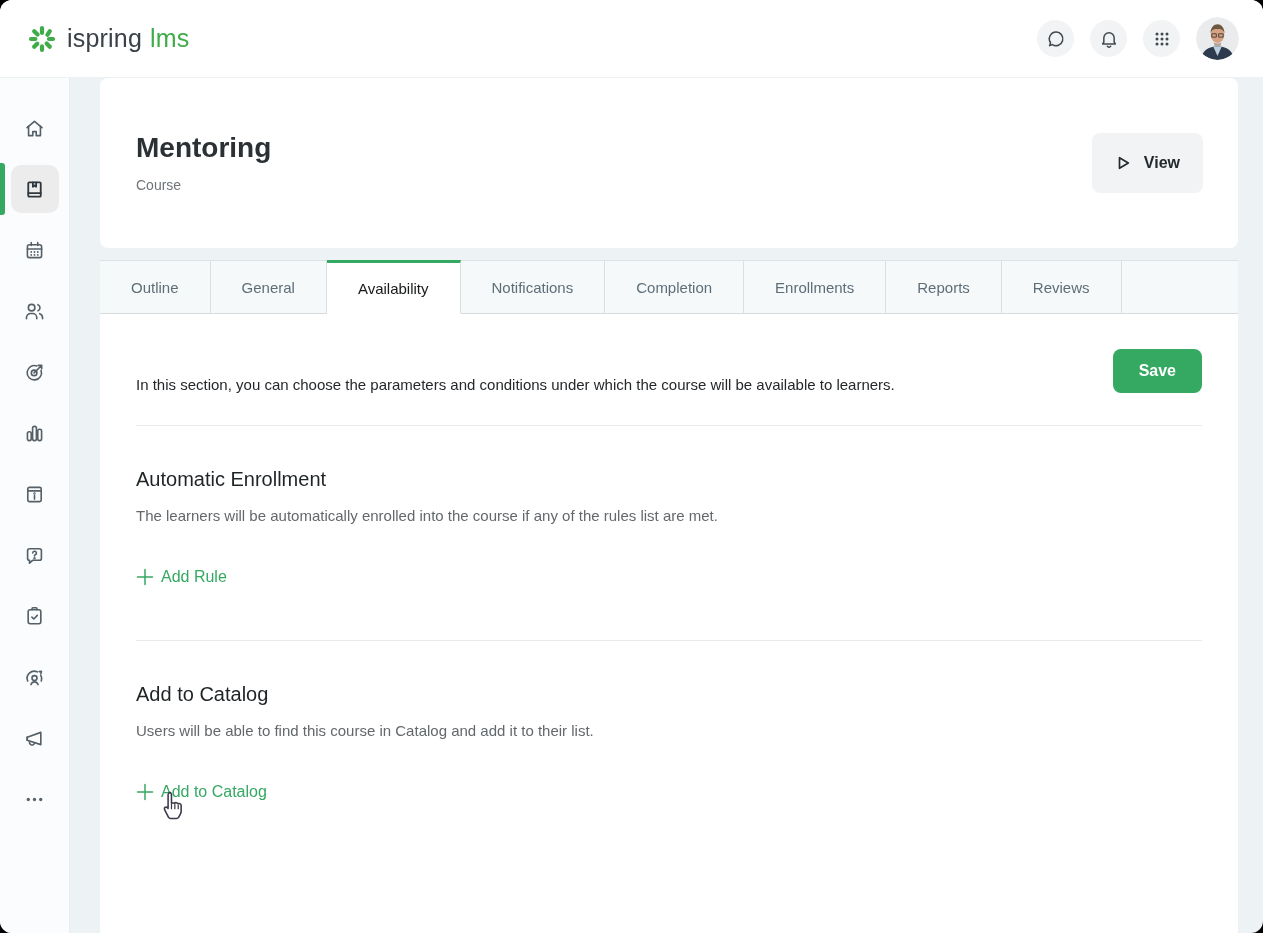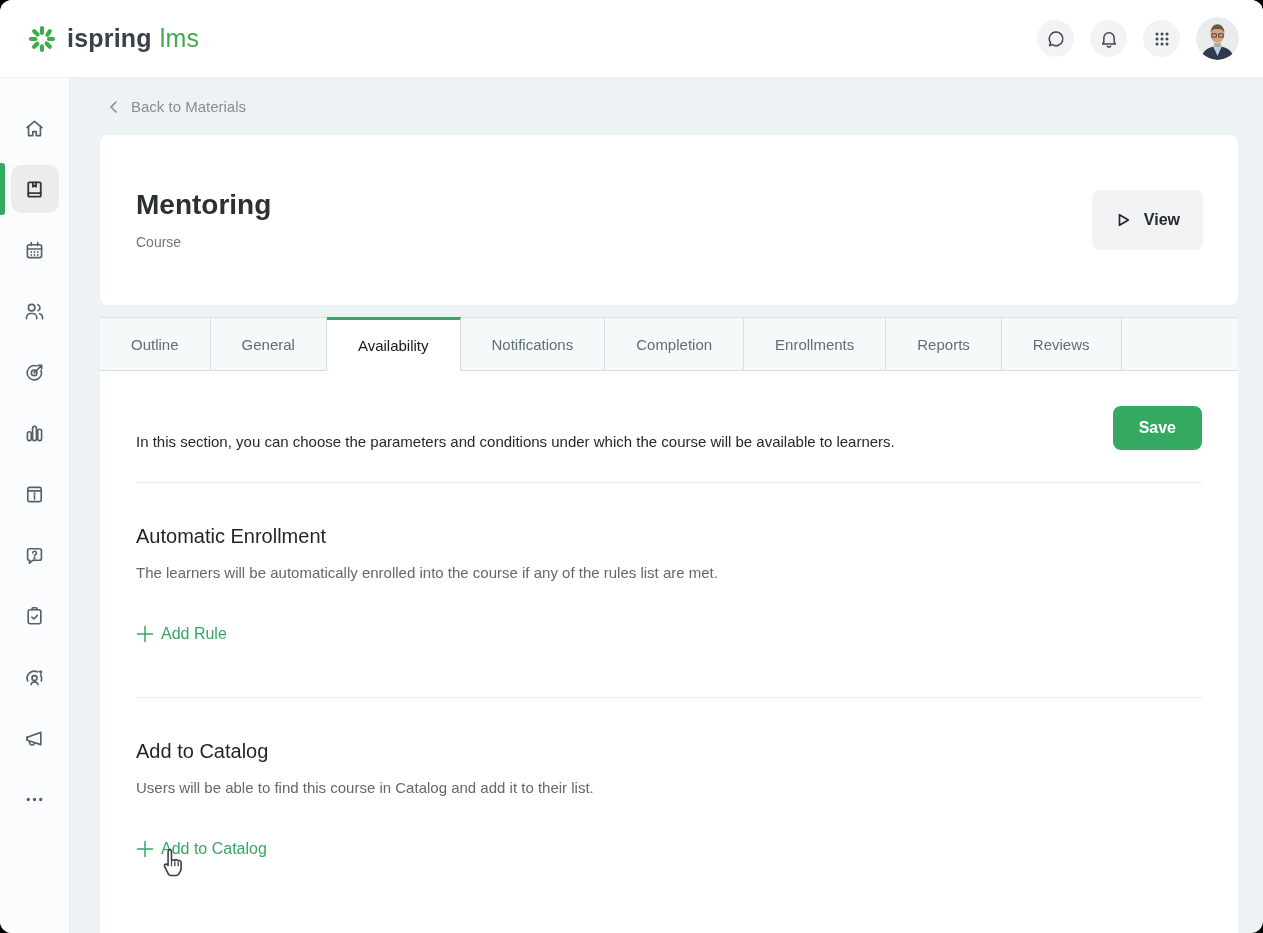--- a/index.html
+++ b/index.html
@@ -4,21 +4,21 @@
 <style>
   html,body{margin:0;padding:0;background:#000;font-family:"Liberation Sans","DejaVu Sans",sans-serif;}
   *{box-sizing:border-box;}
   .window{width:1263px;height:933px;border-radius:12px;overflow:hidden;background:#edf2f4;display:flex;flex-direction:column;position:relative;}
 
   
   .topbar{height:78px;flex:none;background:#fff;display:flex;align-items:center;padding:0 24px 0 28px;border-bottom:1px solid #eef1f2;}
   .logo{display:flex;align-items:center;gap:11px;}
   .logo-burst{width:28px;height:28px;color:var(--logo-green,#3fab49);}
   .logo-text{font-size:25px;letter-spacing:.2px;display:flex;align-items:baseline;gap:8px;}
-  .logo-brand{font-weight:700;color:#3a4149;}
+  .logo-brand{font-weight:400;color:#3a4149;}
   .logo-product{font-weight:400;color:var(--logo-green,#3fab49);}
   .topbar-right{margin-left:auto;display:flex;align-items:center;gap:16px;}
   .icon-circle{width:37px;height:37px;border-radius:50%;background:#f1f3f4;display:flex;align-items:center;justify-content:center;color:#41484f;cursor:pointer;border:none;}
   .icon-circle svg{width:20px;height:20px;}
   .avatar{width:43px;height:43px;border-radius:50%;overflow:hidden;flex:none;cursor:pointer;}
 
   
   .app-body{flex:1;display:flex;min-height:0;}
   .sidebar{width:70px;flex:none;background:#fbfcfd;border-right:1px solid #e8ecee;display:flex;flex-direction:column;align-items:center;padding-top:26px;gap:13px;position:relative;}
   .nav-item{width:48px;height:48px;border-radius:10px;display:flex;align-items:center;justify-content:center;color:#556068;position:relative;cursor:pointer;flex:none;}
@@ -253,28 +253,20 @@
             <circle cx="5.5" cy="12" r="1.7"></circle>
               <circle cx="12" cy="12" r="1.7"></circle>
               <circle cx="18.5" cy="12" r="1.7"></circle>
           </svg>
         </span>
       </div>
     </nav>
 
     <div class="main">
 
-      <div class="back-row">
-        <span style="display:flex;">
-          <svg viewBox="0 0 12 12" fill="none" stroke="#868e94" stroke-width="1.6" stroke-linecap="round" stroke-linejoin="round">
-            <path d="M8 1 3 6l5 5"></path>
-          </svg>
-        </span>
-        <span>Back to Materials</span>
-      </div>
 
       <section class="course-card">
         <div>
           <h1 class="course-title">Mentoring</h1>
           <div class="course-type">Course</div>
         </div>
         <button class="view-btn">
           <span style="display:flex;">
             <svg viewBox="0 0 16 16" fill="none" stroke="currentColor" stroke-width="1.7" stroke-linejoin="round">
               <path d="M4.5 2.7v10.6L13.3 8z"></path>

